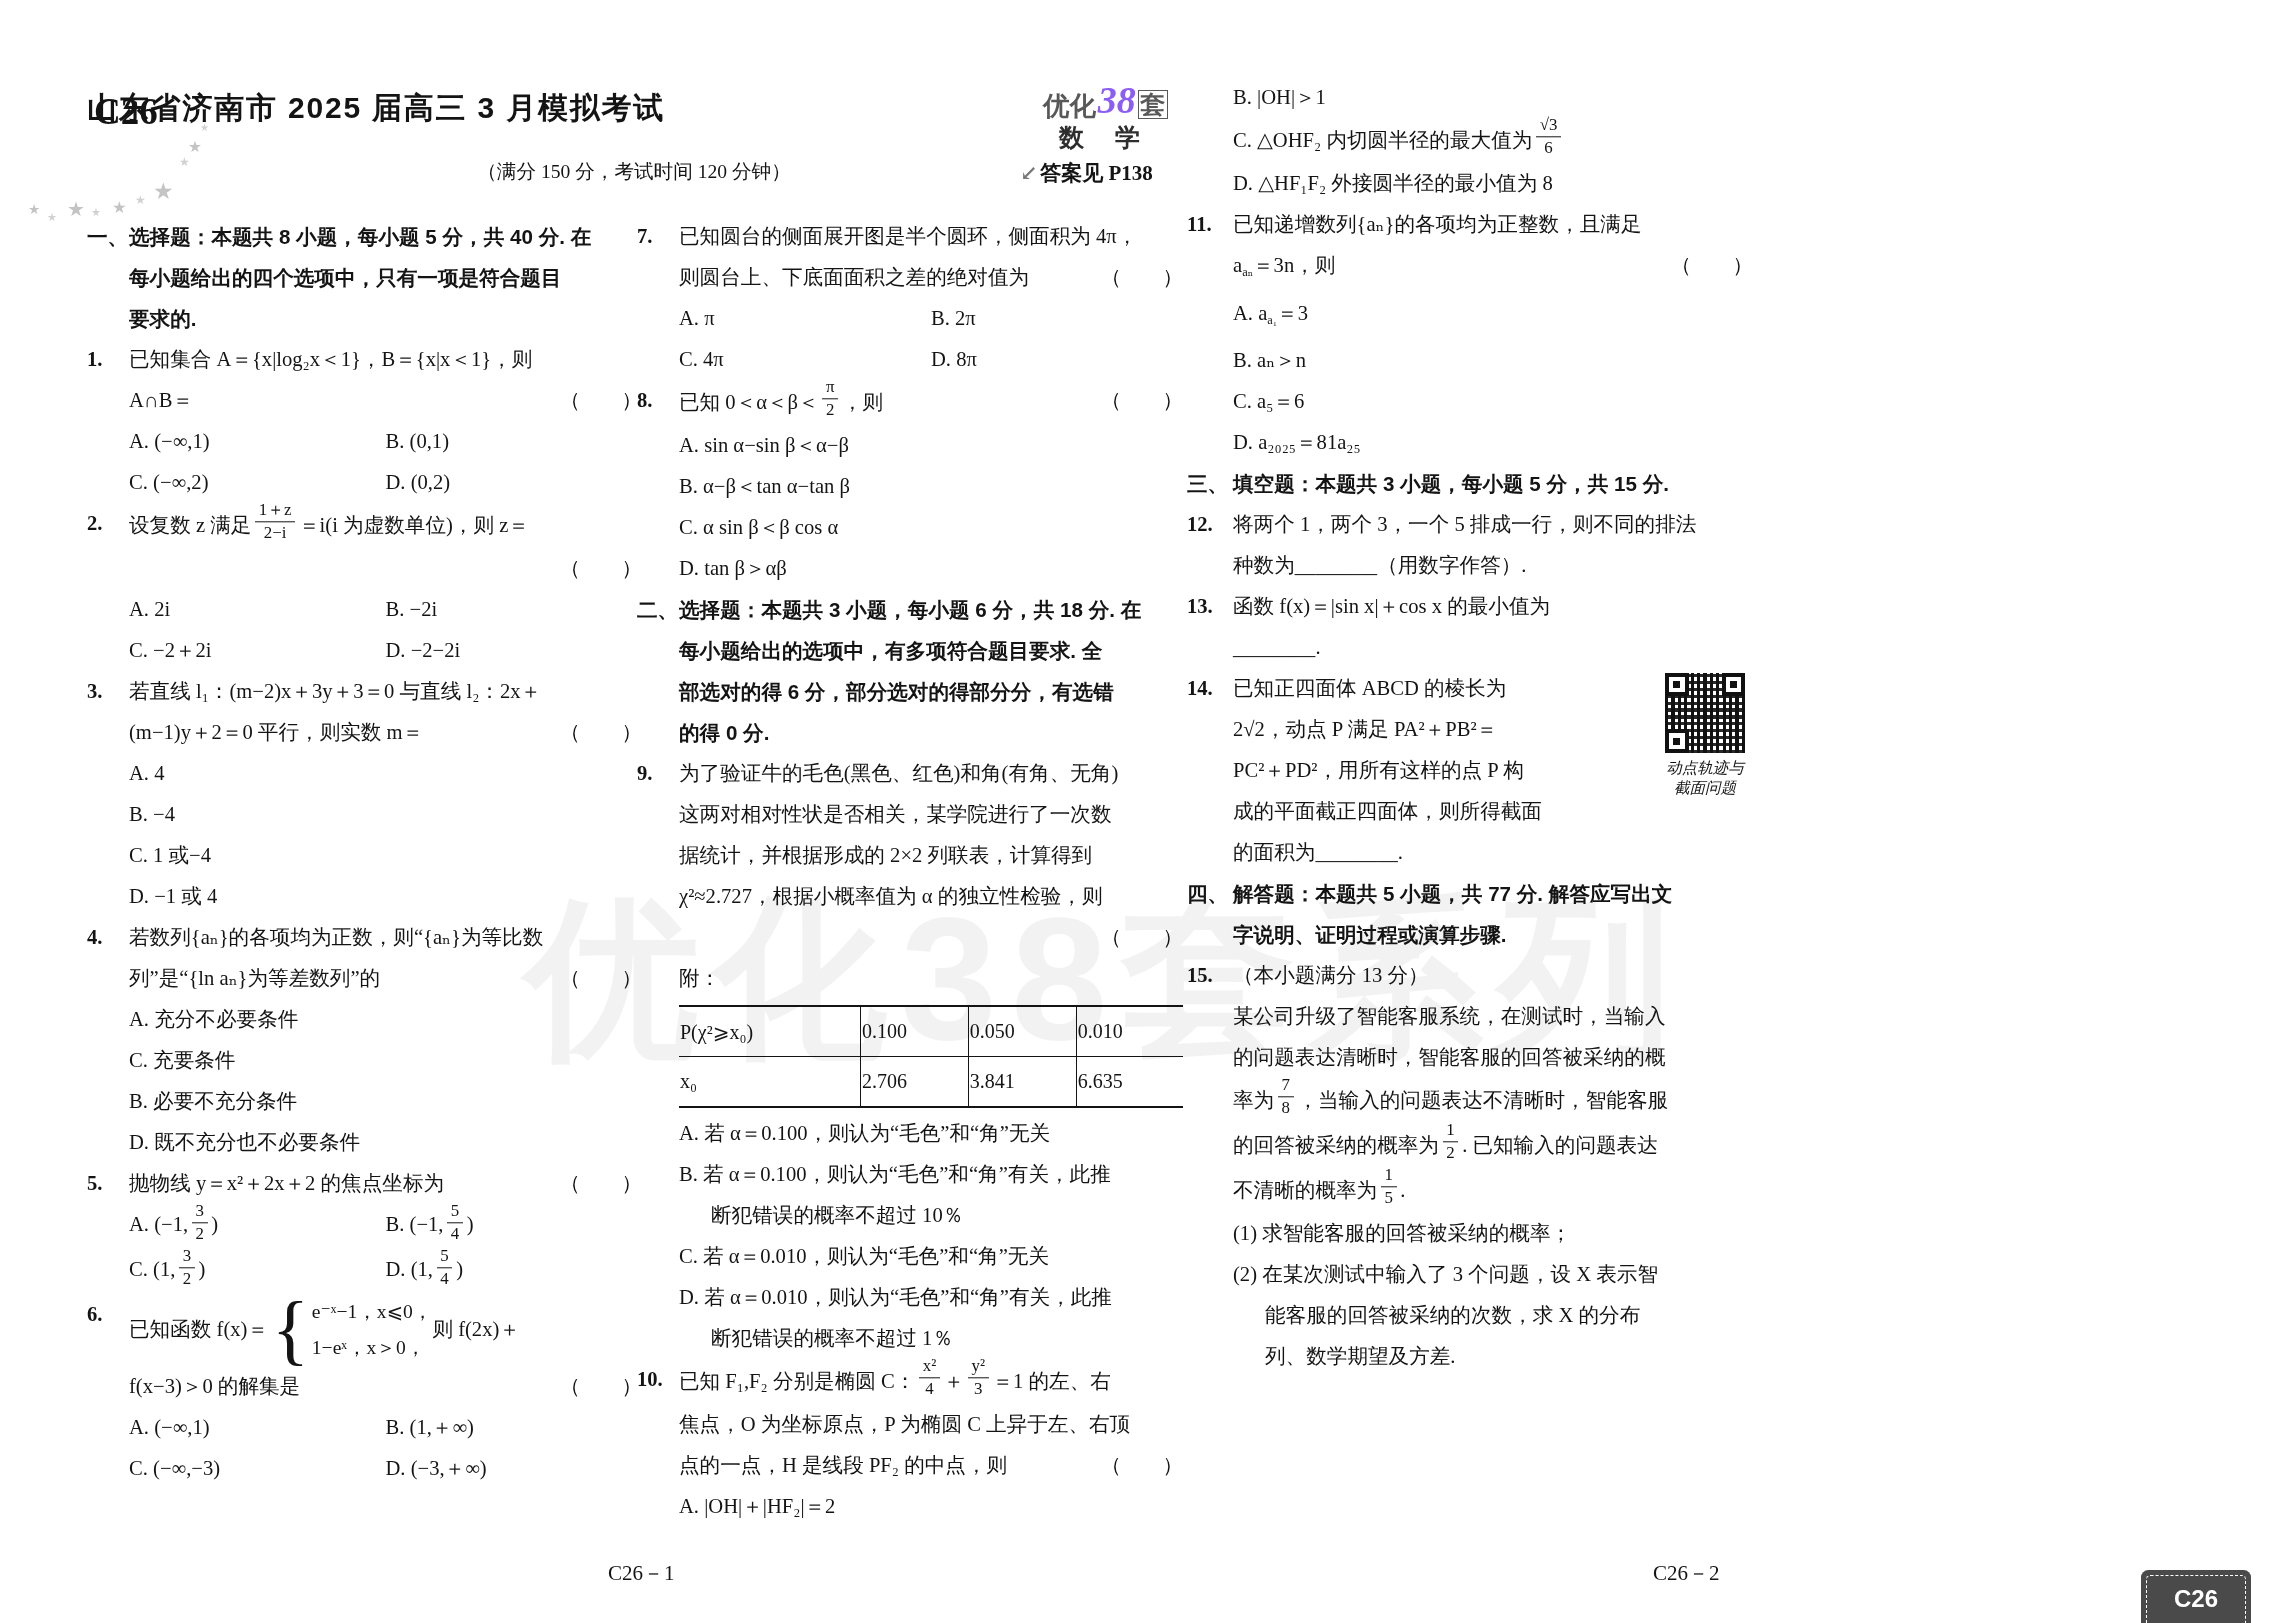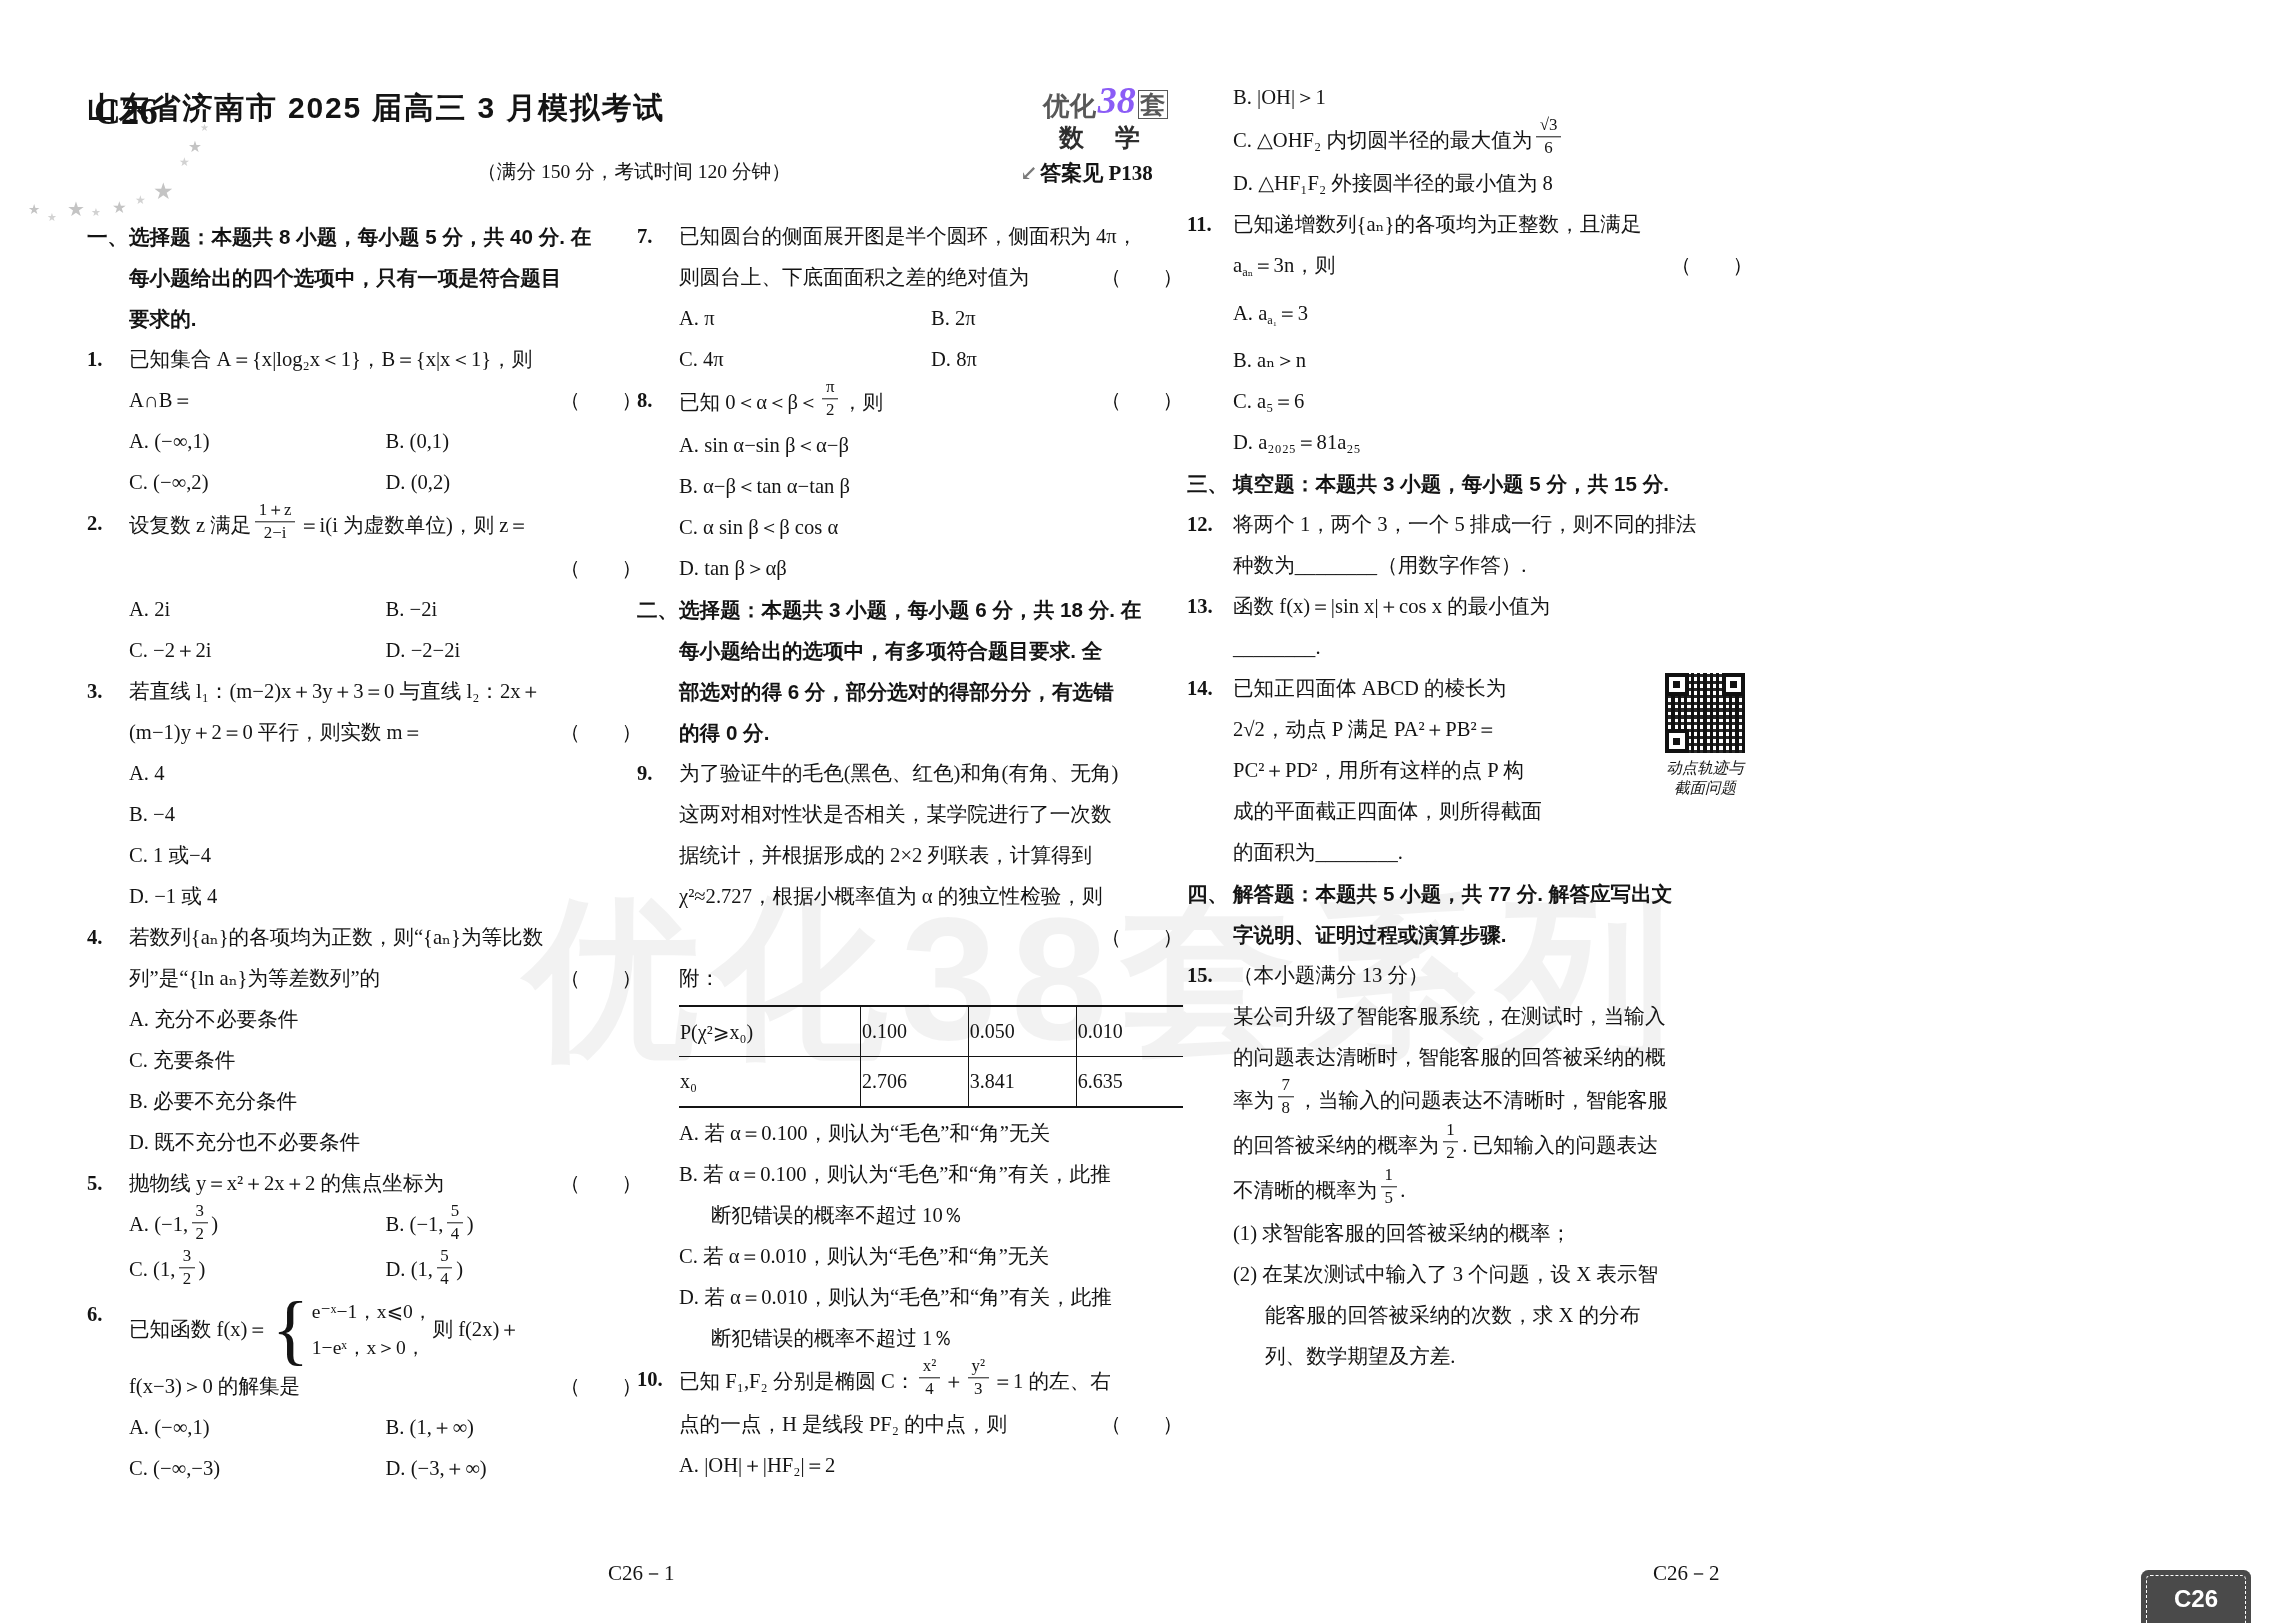--- a/index.html
+++ b/index.html
@@ -327,20 +327,21 @@
               <span class="fn">x²</span>
               <span class="fd">4</span>
             </span>
           <span>＋</span>
           <span class="frac">
               <span class="fn">y²</span>
               <span class="fd">3</span>
             </span>
           <span>＝1 的左、右</span>
         </div>
+        <div class="ln">焦点，O 为坐标原点，P 为椭圆 C 上异于左、右顶</div>
         <div class="ln"><span>点的一点，H 是线段 PF₂ 的中点，则</span><span class="br">（　　）</span></div>
         <div class="ln">A. |OH|＋|HF₂|＝2</div>
       </div>
     </div>
   </div>
 
   <div class="col col3">
 
     <div class="q">
       <span class="qno wide"></span>

